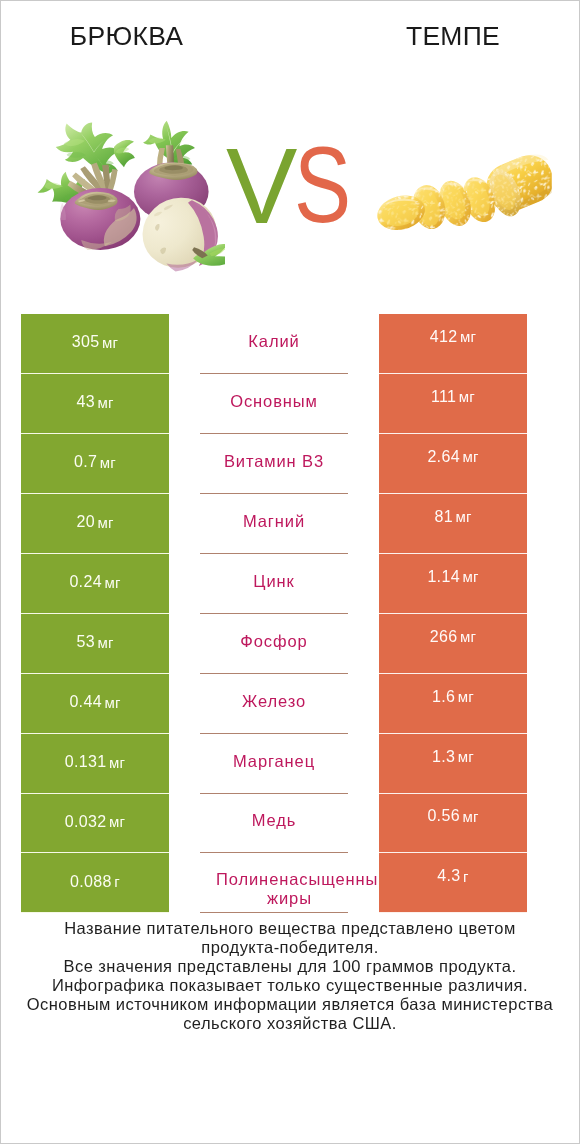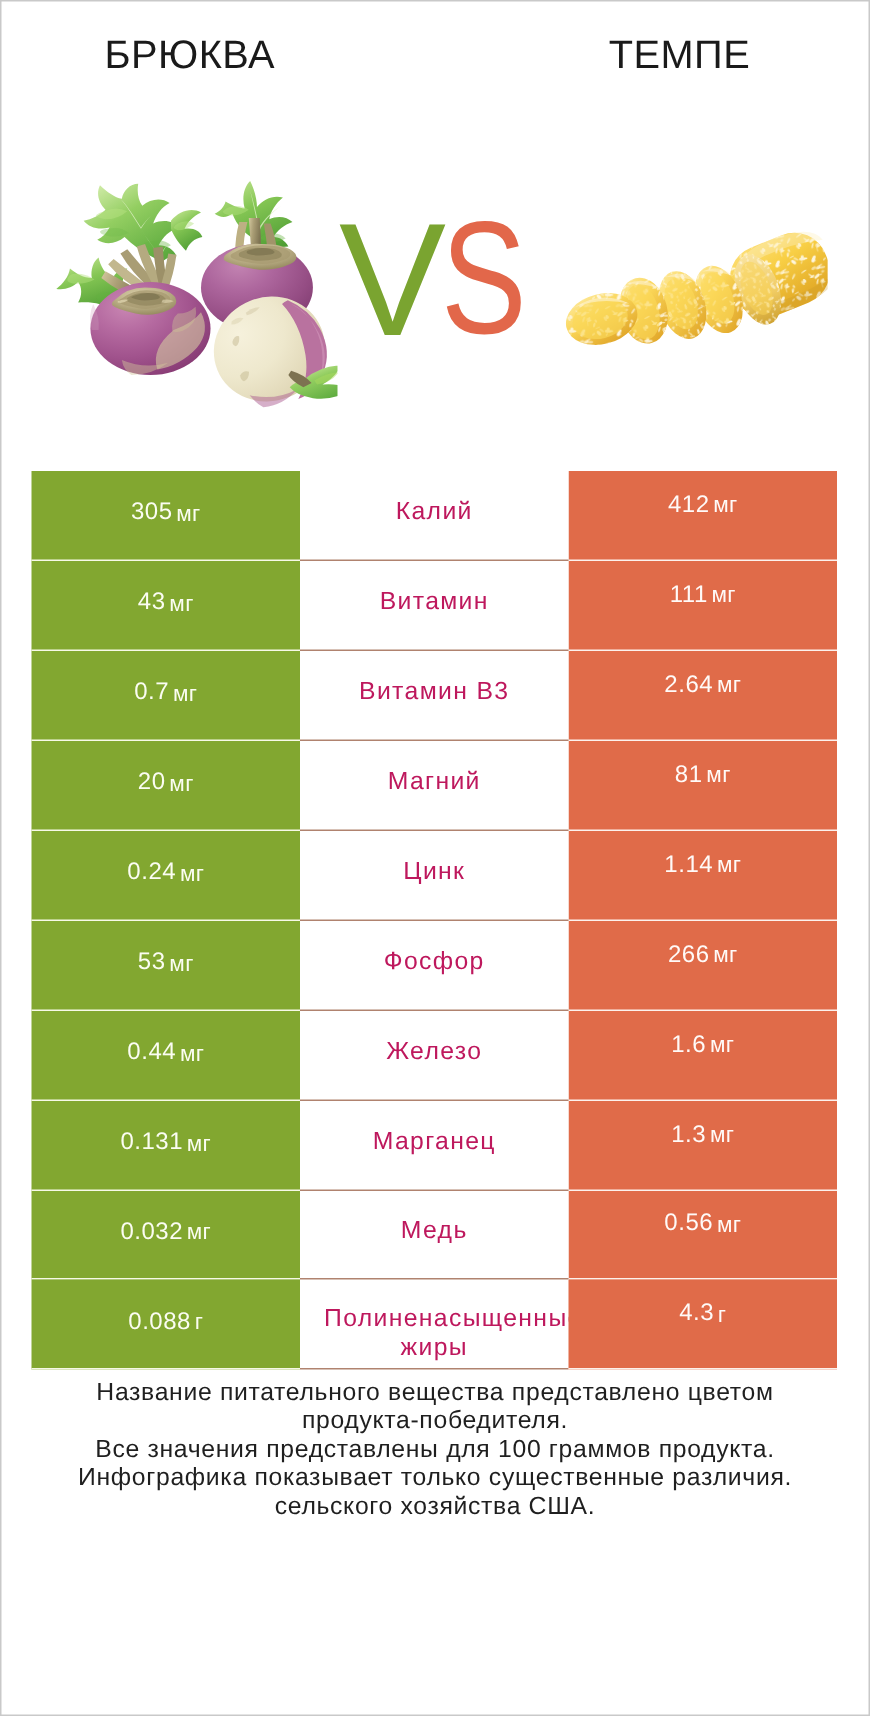--- a/index.html
+++ b/index.html
@@ -65,21 +65,21 @@
   .vs .v { color: #7aa430; left: 226px; top: 38px; transform: scaleX(1.00); }
   .vs .s { color: #e2674a; left: 294px; top: 37px; transform: scaleX(0.80); }
 
   
   .table { position: absolute; left: 21px; top: 314px; width: 537px; }
   .row { position: relative; height: 59.95px; }
   .cell {
     position: absolute;
     top: 0;
     height: 59.95px;
-    width: 179px;
+    width: 148px;
     display: flex;
     align-items: center;
     justify-content: center;
     box-sizing: border-box;
   }
   .cell.left  { left: 0;   background: #82a730; color: #fbfdf2;
                 border-bottom: 1px solid #f6f9e6; padding-bottom: 2px; }
   .cell.right { left: 358px; background: #e06b49; color: #fffaf8;
                 border-bottom: 1px solid #fdf1ec; padding-bottom: 13px; }
   .cell.mid   {
@@ -470,21 +470,21 @@
           <span class="num">412</span>
           <span class="unit">мг</span>
         </div>
       </div>
       <div class="row">
         <div class="cell left">
           <span class="num">43</span>
           <span class="unit">мг</span>
         </div>
         <div class="cell mid">
-          <span>Витамин</span>
+          <span>Основным</span>
         </div>
         <div class="cell right">
           <span class="num">111</span>
           <span class="unit">мг</span>
         </div>
       </div>
       <div class="row">
         <div class="cell left">
           <span class="num">0.7</span>
           <span class="unit">мг</span>
@@ -589,16 +589,17 @@
           <span class="unit">г</span>
         </div>
       </div>
     </div>
 
   <div class="footer" id="footer">
       <div>Название питательного вещества представлено цветом</div>
       <div>продукта-победителя.</div>
       <div>Все значения представлены для 100 граммов продукта.</div>
       <div>Инфографика показывает только существенные различия.</div>
+      <div>Основным источником информации является база министерства</div>
       <div>сельского хозяйства США.</div>
     </div>
 
 </div>
 
 </body></html>

